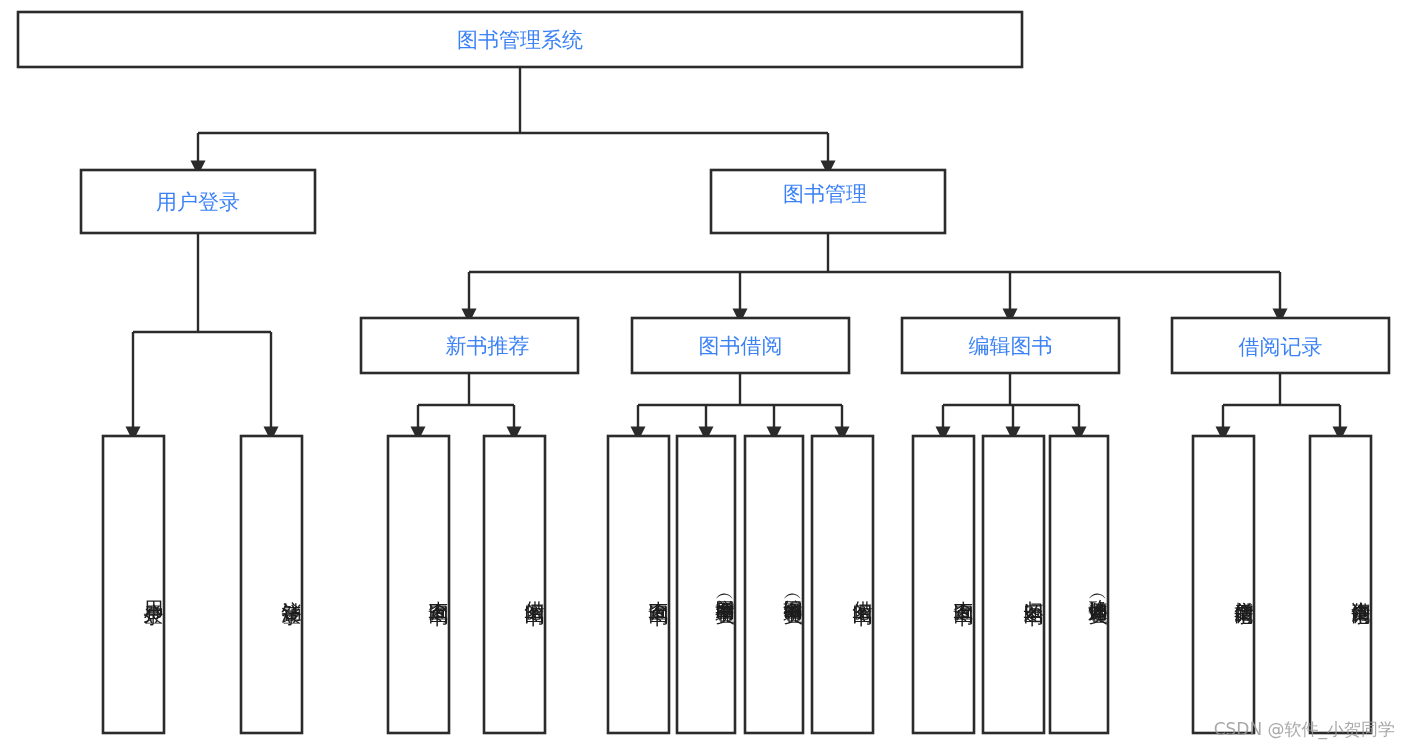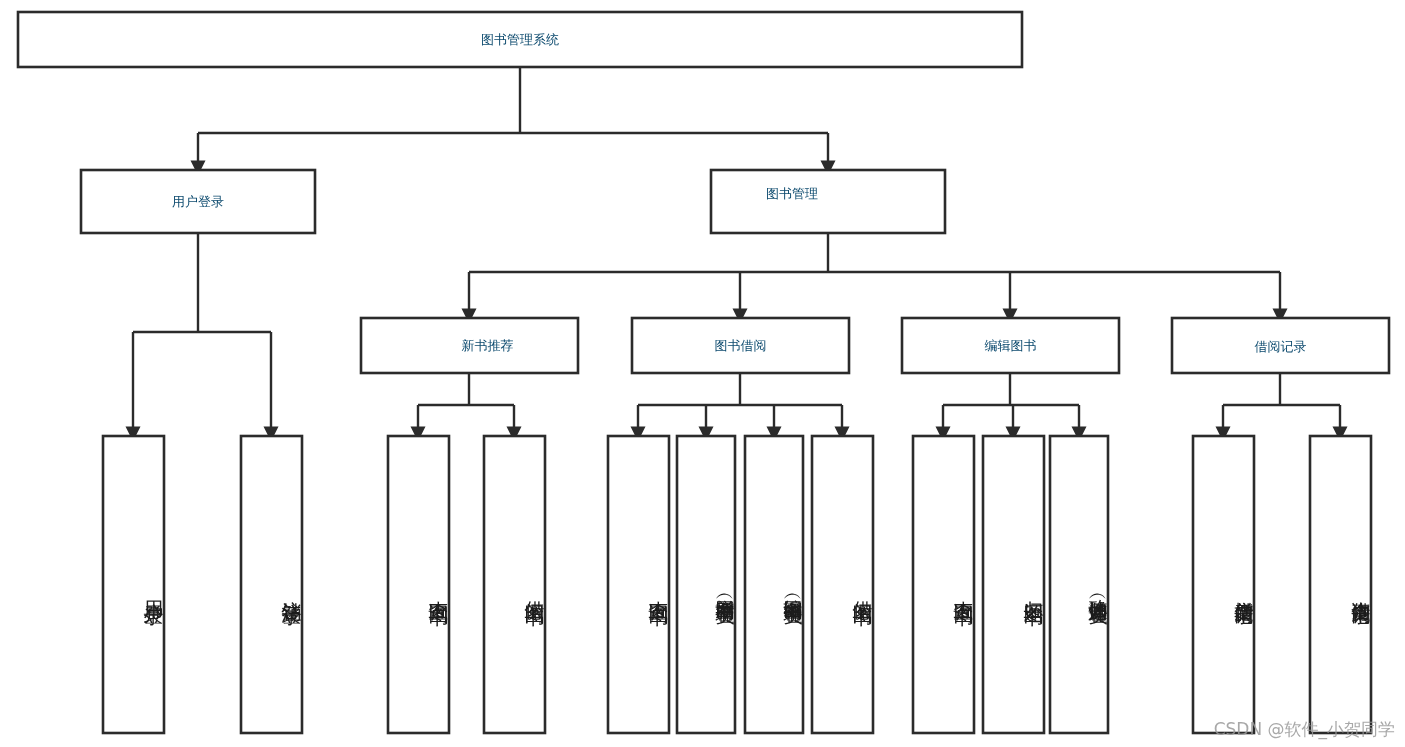--- a/index.html
+++ b/index.html
@@ -49,22 +49,22 @@
     letter-spacing: 2px;
     display: flex;
     align-items: flex-start;
     justify-content: center;
     white-space: nowrap;
     pointer-events: none;
   }
   .hlabel {
     position: absolute;
     font-family: "DejaVu Sans", "Liberation Sans", sans-serif;
-    font-size: 13px;
-    color: #0c4a6e;
+    font-size: 21px;
+    color: #3b82f6;
     display: flex;
     align-items: center;
     justify-content: center;
     white-space: nowrap;
     pointer-events: none;
   }
   .watermark {
     position: absolute;
     right: 10px;
     bottom: 6px;
@@ -140,21 +140,21 @@
         <rect class="node-rect" x="913" y="436" width="61" height="297"></rect>
         <rect class="node-rect" x="983" y="436" width="61" height="297"></rect>
         <rect class="node-rect" x="1050" y="436" width="58" height="297"></rect>
         <rect class="node-rect" x="1193" y="436" width="61" height="297"></rect>
         <rect class="node-rect" x="1310" y="436" width="61" height="297"></rect>
       </g>
   </svg>
   <div id="labels-layer">
       <div class="hlabel" style="left: 18px; top: 12px; width: 1004px; height: 55px;">图书管理系统</div>
       <div class="hlabel" style="left: 81px; top: 170px; width: 234px; height: 63px;">用户登录</div>
-      <div class="hlabel" style="left: 675px; top: 170px; width: 234px; height: 48px;">图书管理</div>
+      <div class="hlabel" style="left: 708px; top: 170px; width: 234px; height: 48px;">图书管理</div>
       <div class="hlabel" style="left: 361px; top: 318px; width: 253px; height: 55px;">新书推荐</div>
       <div class="hlabel" style="left: 632px; top: 318px; width: 217px; height: 55px; border-radius: 11px;">图书借阅</div>
       <div class="hlabel" style="left: 902px; top: 318px; width: 217px; height: 55px;">编辑图书</div>
       <div class="hlabel" style="left: 1172px; top: 318px; width: 217px; height: 58px;">借阅记录</div>
       <div class="vlabel" style="left: 103px; top: 450px; width: 61px; height: 277px;">用户登录</div>
       <div class="vlabel" style="left: 241px; top: 450px; width: 61px; height: 277px;">注销登录</div>
       <div class="vlabel" style="left: 388px; top: 450px; width: 61px; height: 277px;">查询图书</div>
       <div class="vlabel" style="left: 484px; top: 450px; width: 61px; height: 277px;">借阅图书</div>
       <div class="vlabel" style="left: 608px; top: 450px; width: 61px; height: 277px;">查询图书</div>
       <div class="vlabel" style="left: 677px; top: 450px; width: 58px; height: 277px; font-size: 19px; letter-spacing: 1px;">新增图书（管理员）</div>

